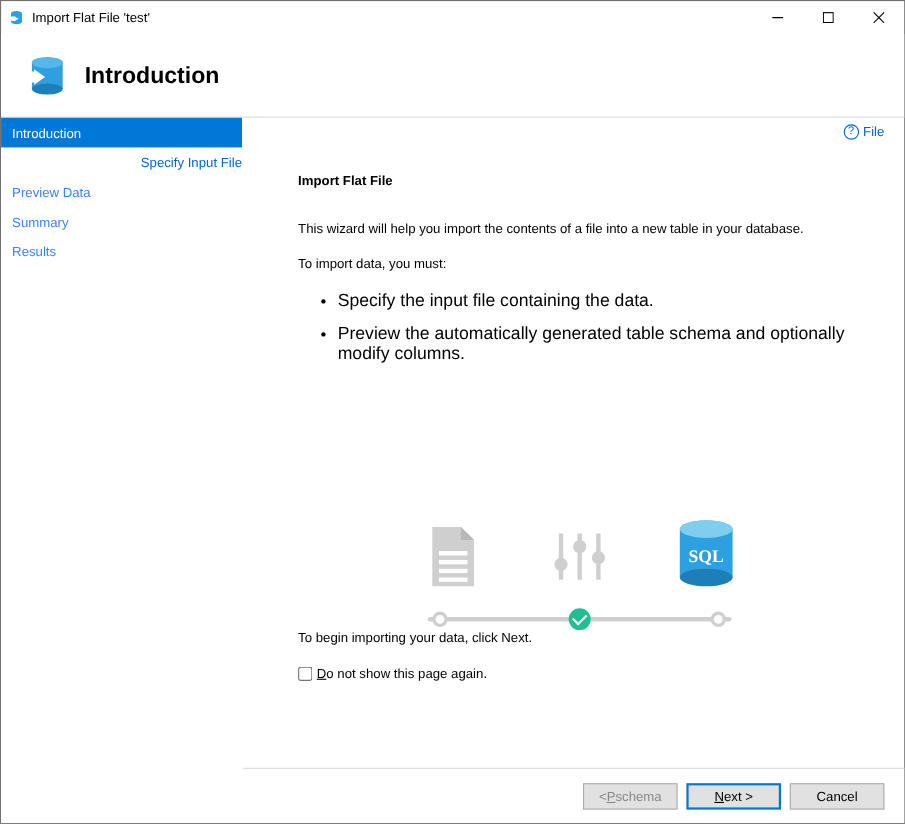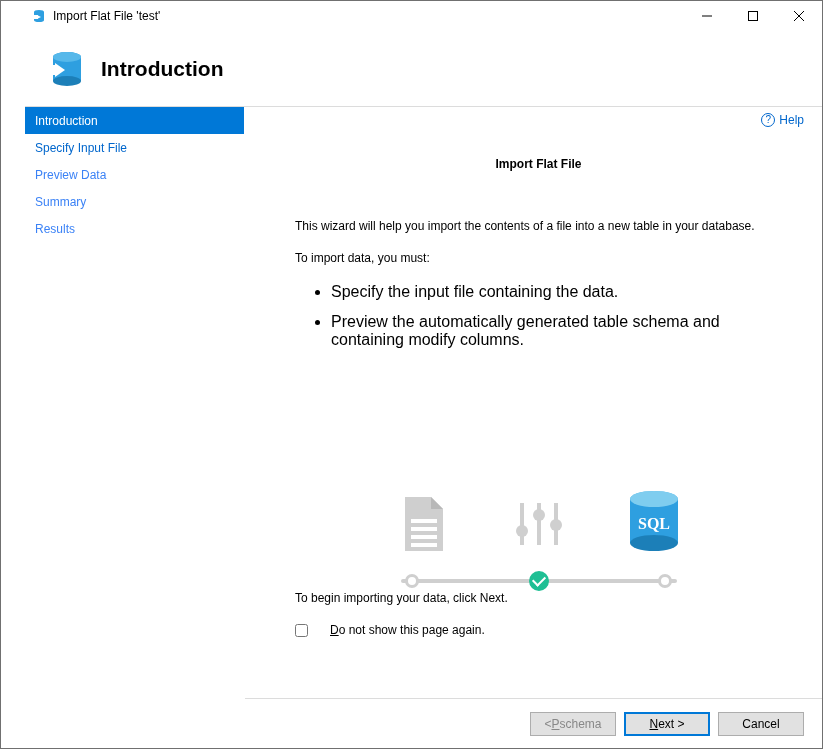--- a/index.html
+++ b/index.html
@@ -10,21 +10,20 @@
     font-size: 12px;
     color: #000;
     background: #fff;
     overflow: hidden;
   }
   .window {
     width: 823px; height: 749px;
     border: 1px solid #707070;
     display: flex; flex-direction: column;
     background: #fff;
-    padding-left: 24px;
   }
   .titlebar {
     height: 30px;
     display: flex; align-items: center;
     padding-left: 6px;
   }
   .titlebar .title-icon {
     width: 16px; height: 16px;
     margin-right: 6px;
     display: flex; align-items: center; justify-content: center;
@@ -66,21 +65,21 @@
     display: flex; align-items: center;
     padding-left: 10px;
     color: #3b82f6;
     font-size: 12px;
     cursor: pointer;
   }
   .sidebar .step.active {
     background: #0078d7;
     color: #fff;
   }
-  .sidebar .step.link { color: #0066cc; }
+  .sidebar .step.link { color: #0066cc; justify-content: flex-end; }
   .main {
     flex: 1;
     display: flex; flex-direction: column;
     position: relative;
     padding: 0;
   }
   .help-area {
     position: absolute; top: 6px; right: 18px;
     display: flex; align-items: center; gap: 4px;
     color: #0066cc; font-size: 12px;
@@ -94,22 +93,21 @@
     font-size: 10px; line-height: 1;
     color: #0066cc;
   }
   .content {
     padding: 50px 40px 0 50px;
     flex: 1;
     overflow: auto;
   }
   .content h2 {
     font-size: 12px; font-weight: bold;
-    margin: 0 0 48px 0;
-    text-align: center;
+    margin: 0 0 30px 0;
   }
   .content p { margin: 0 0 18px 0; font-size: 12px; }
   .content ul {
     margin: 0 0 18px 0;
     padding-left: 36px;
   }
   .content ul li {
     margin-bottom: 12px;
     font-size: 16px;
   }
@@ -144,21 +142,21 @@
     width: 20px; height: 20px;
     display: flex; align-items: center; justify-content: center;
   }
   .timeline .dot.mid::after {
     content: ""; width: 10px; height: 6px;
     border-left: 2px solid #fff; border-bottom: 2px solid #fff;
     transform: rotate(-45deg) translate(1px, -1px);
   }
   .begin-text { margin-top: 34px; font-size: 12px; }
   .show-again {
-    display: flex; align-items: center; gap: 22px;
+    display: flex; align-items: center; gap: 4px;
     margin-top: 18px;
     font-size: 12px;
   }
   .show-again input[type="checkbox"] {
     width: 13px; height: 13px; margin: 0;
   }
   .show-again label { text-decoration: underline dotted transparent; }
   .show-again label .u { text-decoration: underline; }
   .footer {
     border-top: 1px solid #dcdcdc;
@@ -251,30 +249,30 @@
         <span>Summary</span>
       </div>
       <div class="step">
         <span>Results</span>
       </div>
     </div>
 
     <div class="main">
       <div class="help-area">
         <span class="help-icon">?</span>
-        <span>Help</span>
+        <span>File</span>
       </div>
 
       <div class="content">
         <h2>Import Flat File</h2>
         <p>This wizard will help you import the contents of a file into a new table in your database.</p>
         <p>To import data, you must:</p>
         <ul>
           <li>Specify the input file containing the data.</li>
-          <li>Preview the automatically generated table schema and containing modify columns.</li>
+          <li>Preview the automatically generated table schema and optionally modify columns.</li>
         </ul>
 
         <div class="graphic">
           <div class="graphic-row">
             <div class="g-item">
               <svg width="46" height="58" viewBox="0 0 46 58">
                 <path d="M4 2 H30 L42 14 V56 H4 Z" fill="#cfcfcf"></path>
                 <path d="M30 2 L30 14 L42 14 Z" fill="#b8b8b8"></path>
                 <rect x="10" y="24" width="26" height="4" fill="#fff"></rect>
                 <rect x="10" y="32" width="26" height="4" fill="#fff"></rect>

